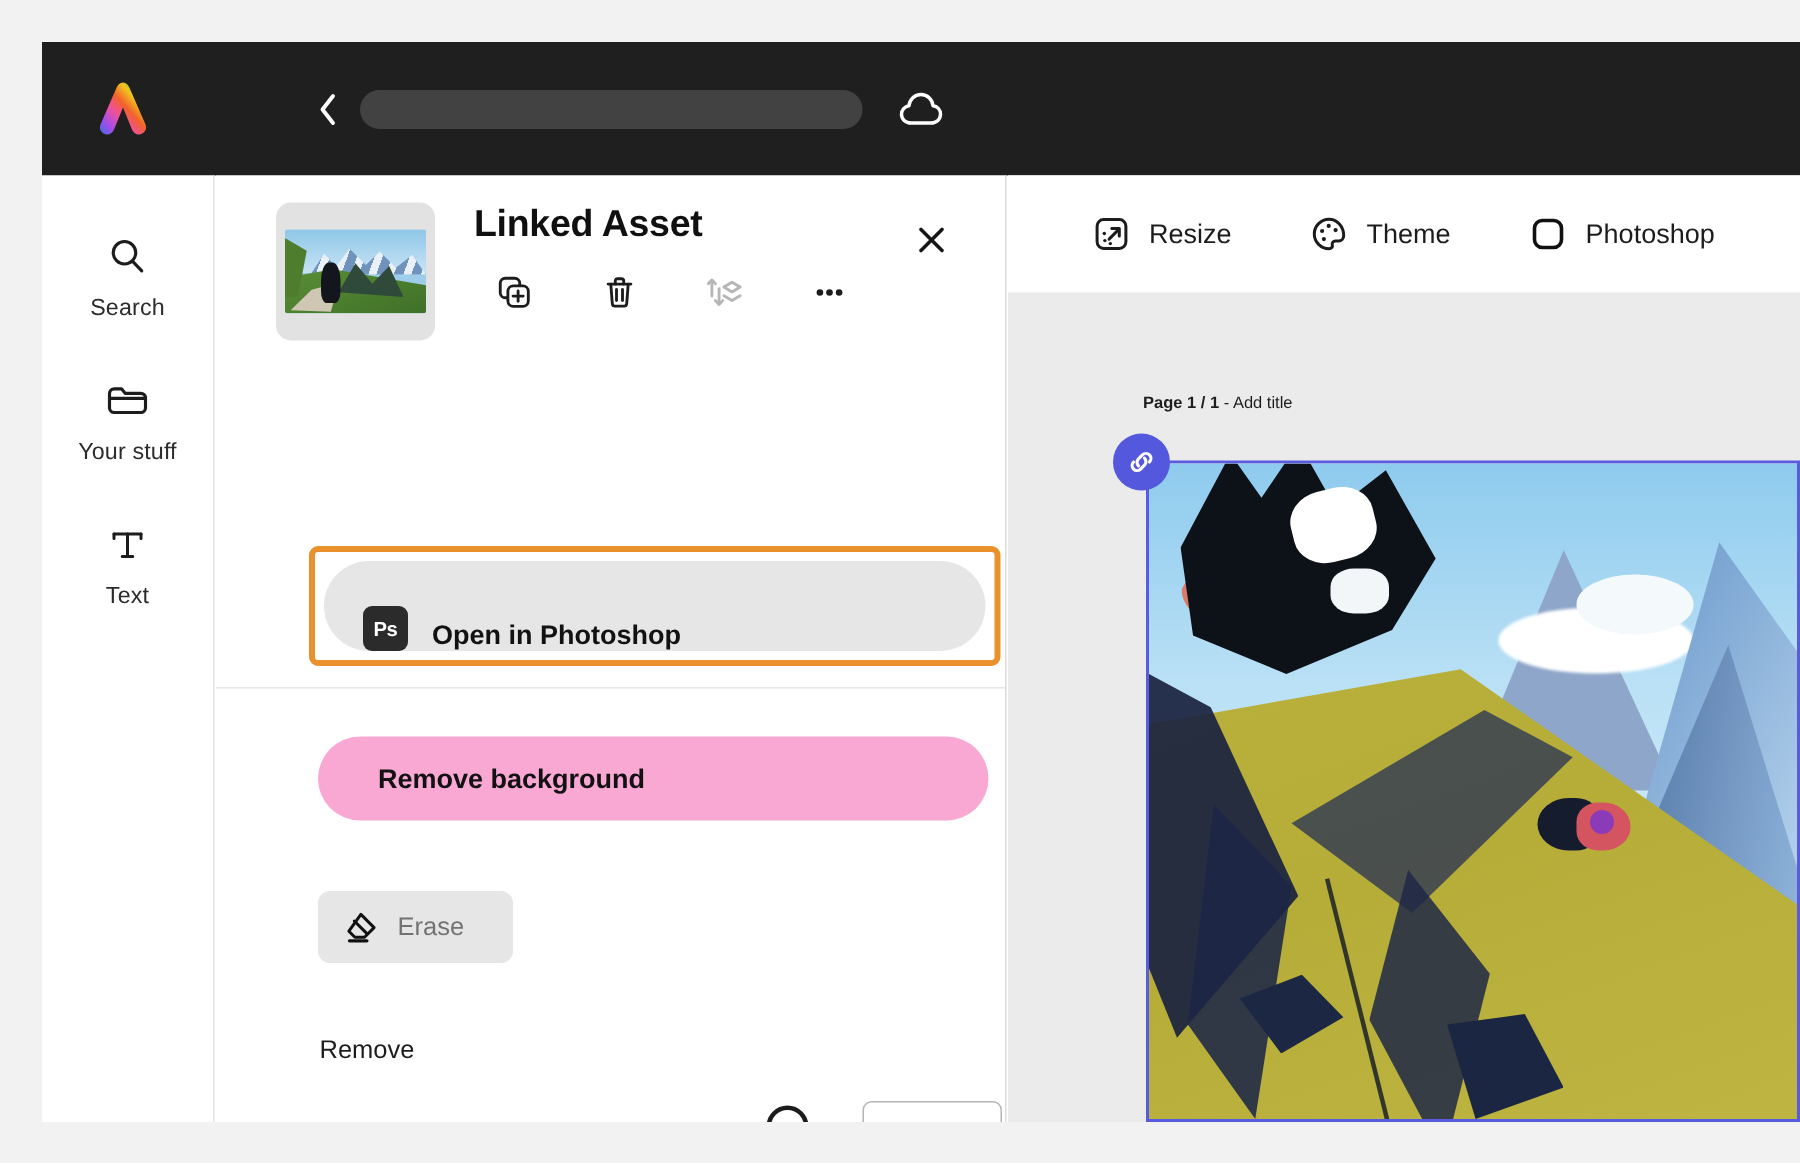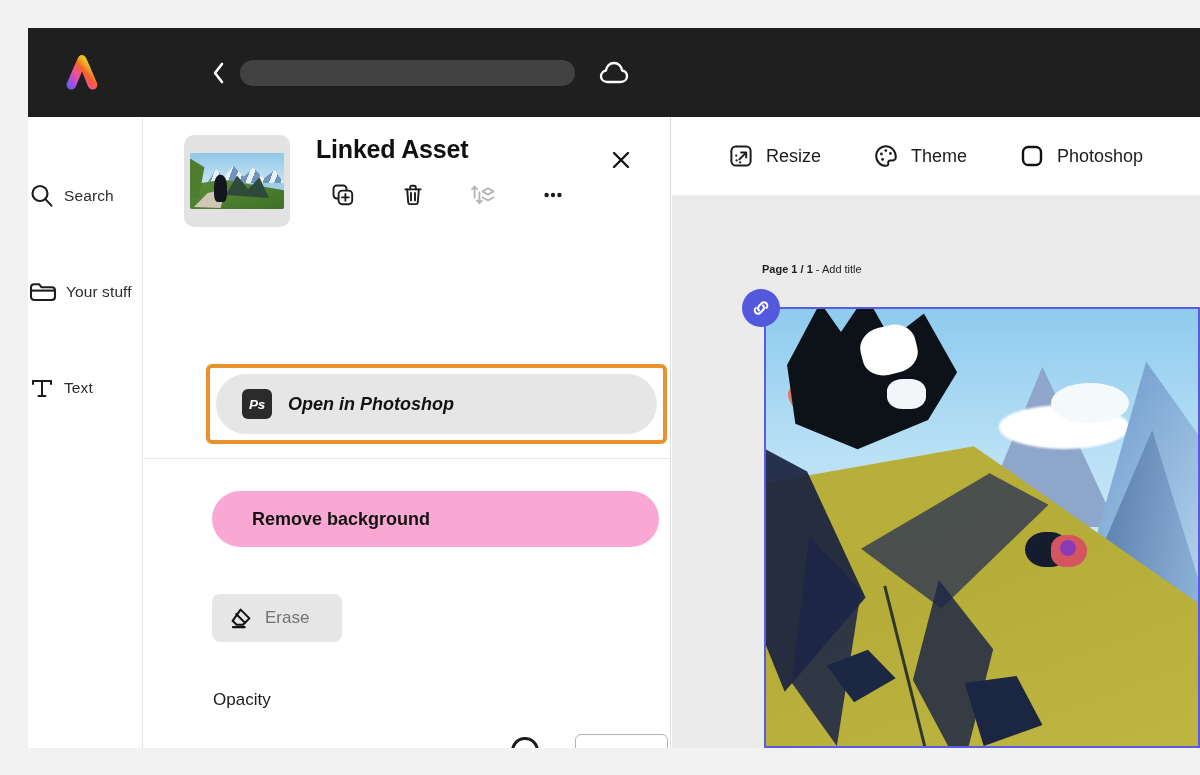--- a/index.html
+++ b/index.html
@@ -44,21 +44,21 @@
   
   .rail {
     position: absolute; left: 0; top: 89px;
     width: 115px; height: 631px;
     background: #ffffff;
     border-right: 1px solid #e4e4e4;
     padding-top: 26px;
   }
   .rail-item {
     height: 96px;
-    display: flex; 
+    display: flex; flex-direction: column;
     align-items: center; justify-content: flex-start;
     gap: 8px;
     cursor: pointer;
     padding-top: 10px;
   }
   .rail-icon { height: 36px; display: flex; align-items: center; justify-content: center; }
   .rail-label { font-size: 15.5px; color: #2c2c2c; letter-spacing: .1px; }
 
   
   .panel {
@@ -99,24 +99,23 @@
     position: absolute; left: 62px; top: 247px;
     width: 461px; height: 80px;
     border: 4px solid #e8912d;
     border-radius: 6px;
     padding: 6px;
   }
   .ps-button {
     width: 100%; height: 100%;
     background: #e6e6e6;
     border-radius: 30px;
-    display: flex; align-items: center;
+    display: flex; align-items: flex-end;
     padding-left: 26px; gap: 16px;
     cursor: pointer;
-    font-style: italic;
   }
   .ps-badge {
     width: 30px; height: 30px;
     background: #2b2b2b; border-radius: 6px;
     color: #ffffff; font-size: 13.5px; font-weight: bold;
     display: flex; align-items: center; justify-content: center;
     letter-spacing: -.3px;
   }
   .ps-label { font-size: 18px; font-weight: bold; color: #121212; }
 
@@ -419,21 +418,21 @@
       <span>
         <svg width="26" height="26" viewBox="0 0 26 26" fill="none" stroke="#111111" stroke-width="2" stroke-linejoin="round" stroke-linecap="round">
           <path d="M12.6 4.6 L21.4 13.4 L15 19.8 H8.6 L4.6 15.8 Z"></path>
           <line x1="8.2" y1="9" x2="16.8" y2="17.6"></line>
           <line x1="5" y1="22.2" x2="16.6" y2="22.2" stroke-width="2.2"></line>
         </svg>
       </span>
       <span class="erase-label">Erase</span>
     </div>
 
-    <div class="opacity-label">Opacity</div>
+    <div class="opacity-label">Remove</div>
 
     <div class="slider-row">
 
       <div class="slider-thumb"></div>
       <div class="opacity-value">100%</div>
     </div>
 
   </div>
 
   <div class="stage">

